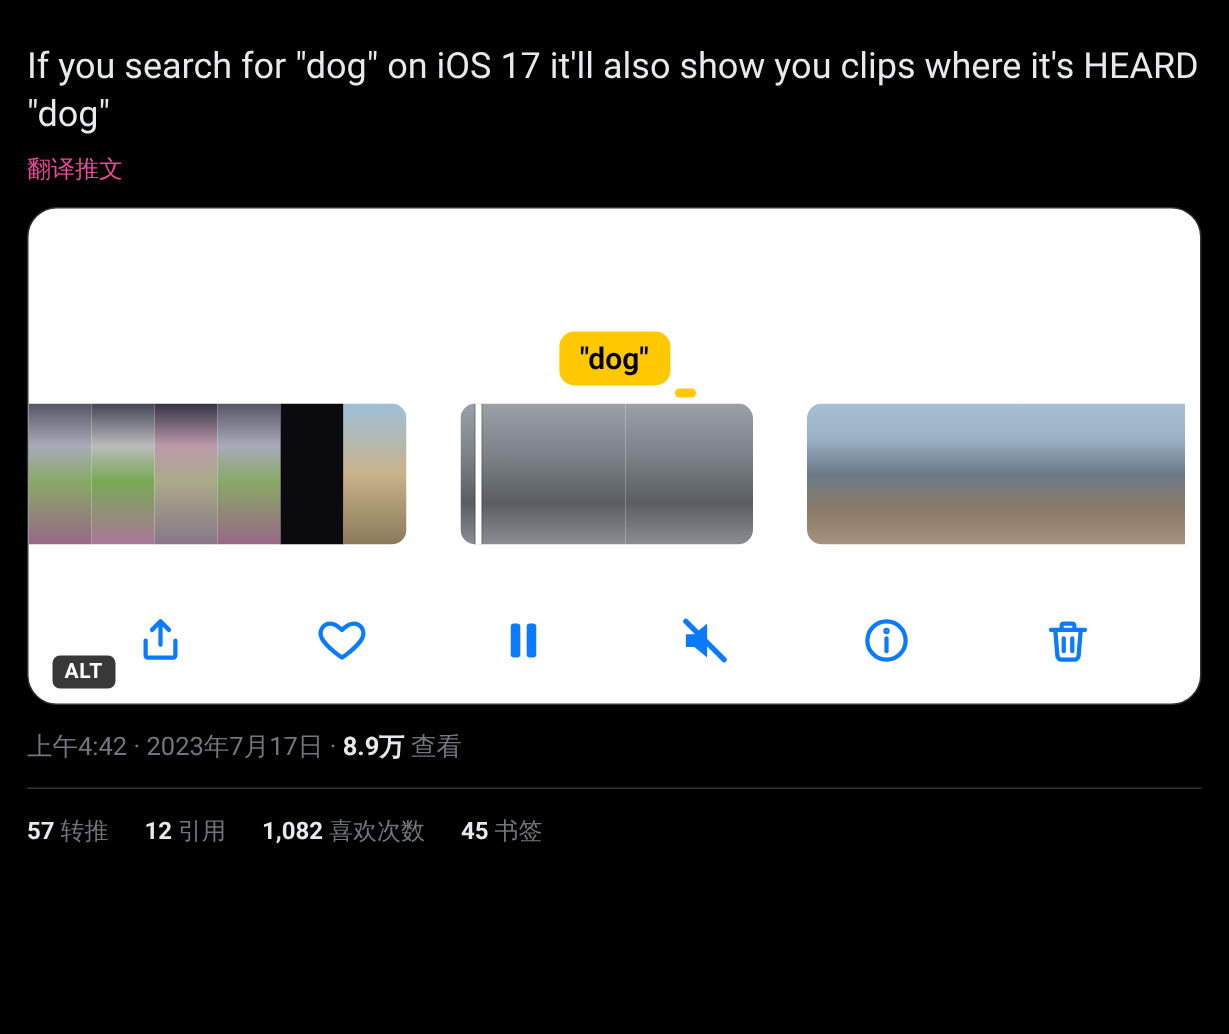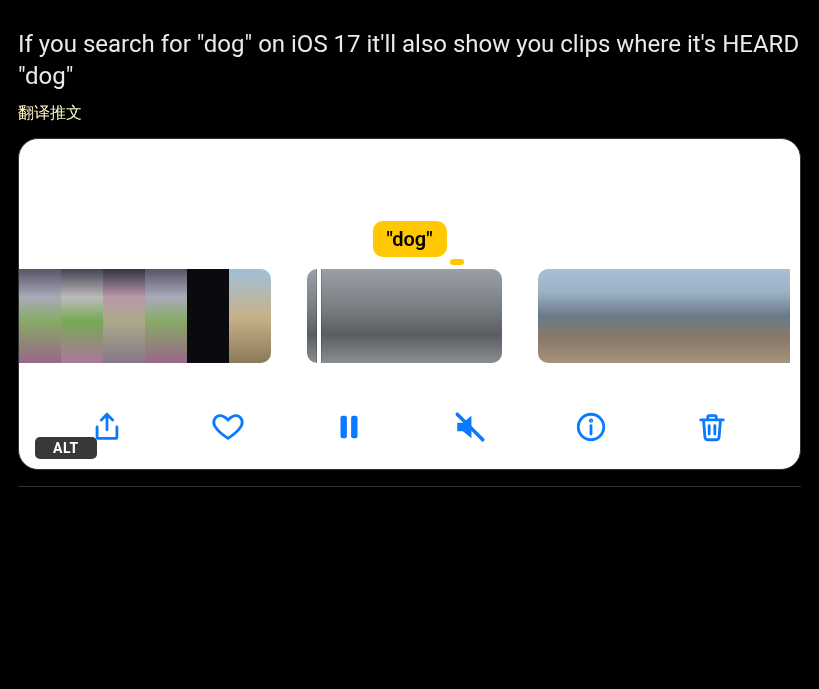--- a/index.html
+++ b/index.html
@@ -53,21 +53,21 @@
     padding: 0 4px;
     cursor: pointer;
   }
   .body-text {
     font-size: 24px;
     line-height: 1.35;
     margin-top: 14px;
     color: #e7e9ea;
   }
   .translate {
-    color: #fef9c3;
+    color: #ec4899;
     font-size: 16px;
     margin-top: 10px;
     cursor: pointer;
   }
   .media-card {
     margin-top: 14px;
     background: #fff;
     border-radius: 20px;
     width: 100%;
     height: 332px;
@@ -158,21 +158,21 @@
   .tool-btn.pause svg { fill: #0a7aff; stroke: none; }
   .tool-btn.mute svg { fill: #0a7aff; stroke: #0a7aff; }
   .alt-badge {
     position: absolute;
     left: 16px;
     bottom: 10px;
     background: rgba(0,0,0,0.78);
     color: #fff;
     font-size: 14px;
     font-weight: 700;
-    padding: 3px 18px;
+    padding: 3px 8px;
     border-radius: 5px;
     cursor: pointer;
     letter-spacing: 0.5px;
   }
   .meta-row {
     margin-top: 16px;
     font-size: 17px;
     color: #71767b;
   }
   .meta-row .views-num { color: #e7e9ea; font-weight: 700; }
@@ -278,17 +278,26 @@
           <svg viewBox="0 0 24 24">
               <path d="M4 7h16M9 7V5a1 1 0 0 1 1-1h4a1 1 0 0 1 1 1v2M6 7l1 12a2 2 0 0 0 2 2h6a2 2 0 0 0 2-2l1-12M10 11v6M14 11v6" stroke-linecap="round" stroke-linejoin="round"></path>
             </svg>
         </span>
       </div>
     </div>
 
     <div class="alt-badge">ALT</div>
   </div>
 
+  <div class="meta-row">
+    <span>上午4:42</span><span> · </span><span>2023年7月17日</span><span> · </span><span class="views-num">8.9万</span><span> 查看</span>
+  </div>
 
   <div class="divider"></div>
 
+  <div class="stats">
+    <span class="stat"><span class="num">57</span><span> 转推</span></span>
+    <span class="stat"><span class="num">12</span><span> 引用</span></span>
+    <span class="stat"><span class="num">1,082</span><span> 喜欢次数</span></span>
+    <span class="stat"><span class="num">45</span><span> 书签</span></span>
+  </div>
 
 </div>
 
 </body></html>

